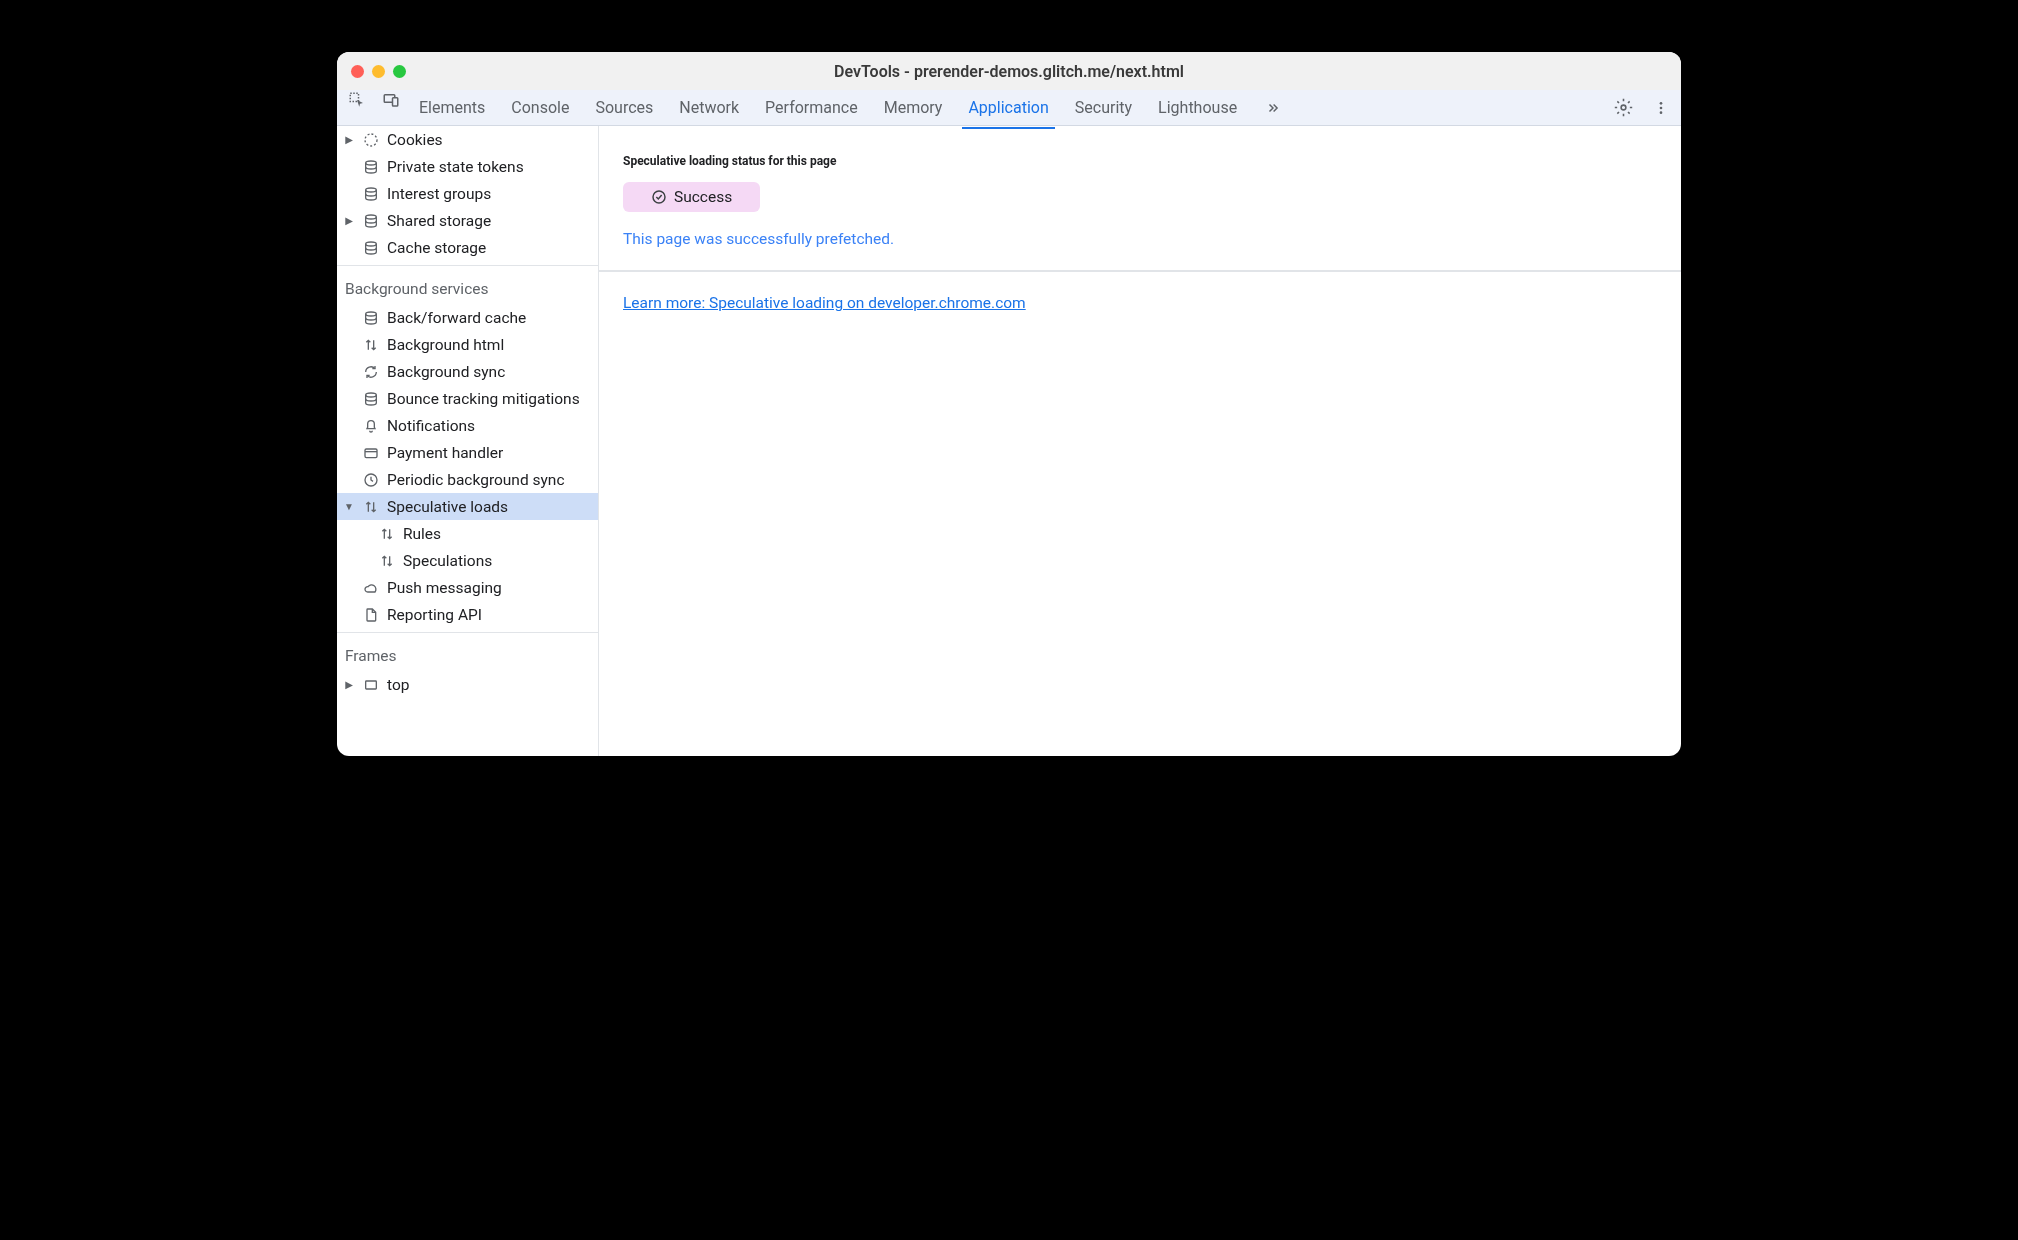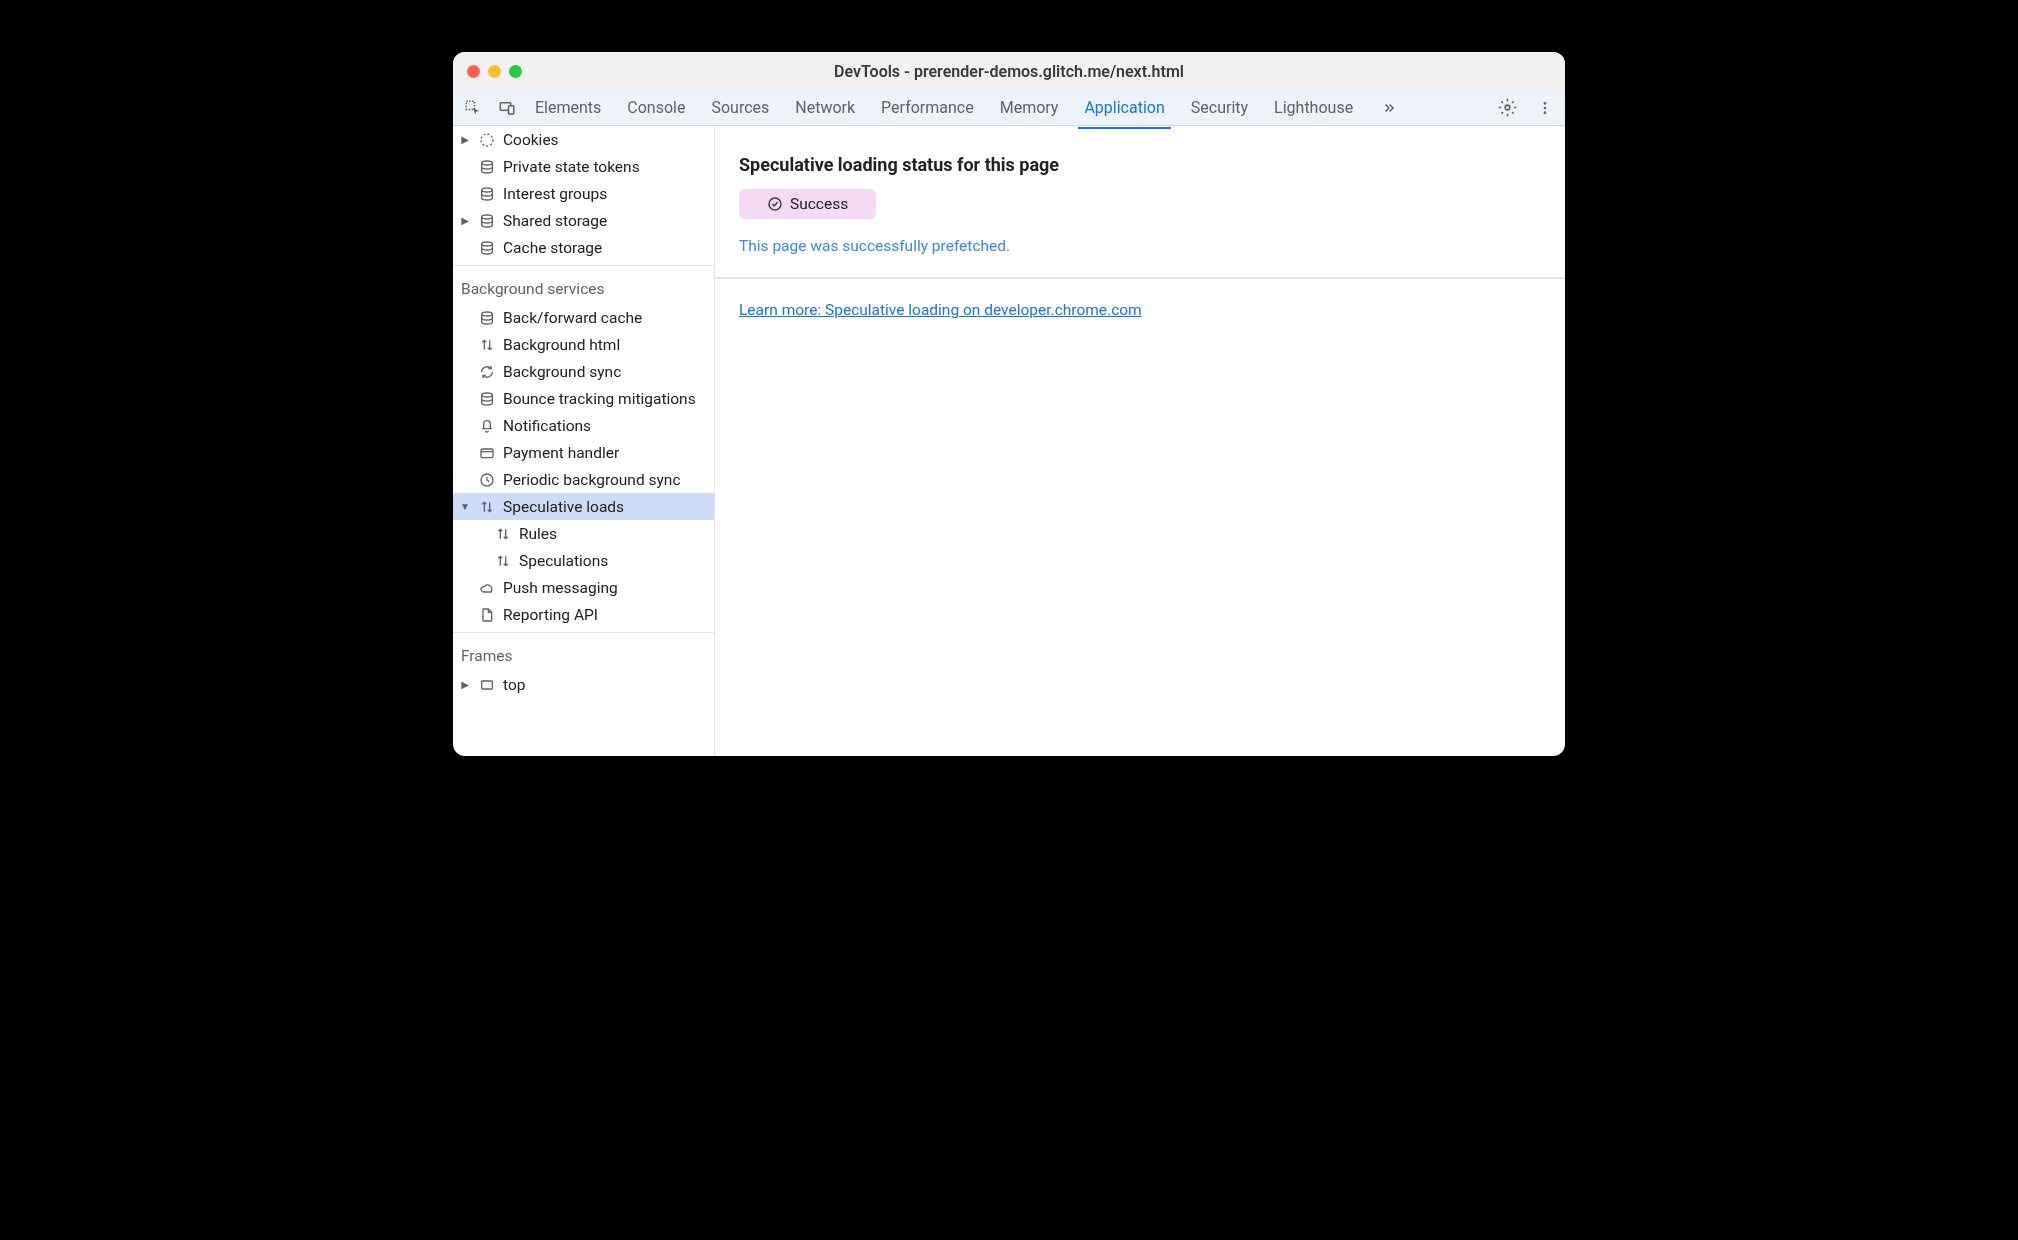--- a/index.html
+++ b/index.html
@@ -6,21 +6,21 @@
     body {
       background: #000;
       font-family: -apple-system, BlinkMacSystemFont, "Segoe UI", Roboto, sans-serif;
       display: flex;
       align-items: flex-start;
       justify-content: center;
       min-height: 100vh;
       padding-top: 52px;
     }
     .window {
-      width: 1112px;
+      width: 1344px;
       background: #fff;
       border-radius: 12px;
       overflow: hidden;
       box-shadow: 0 20px 60px rgba(0,0,0,0.5);
     }
     .titlebar {
       background: #f1f1f1;
       height: 38px;
       display: flex;
       align-items: center;
@@ -38,21 +38,20 @@
       text-align: center;
       font-size: 16px;
       font-weight: 600;
       color: #3a3a3a;
       pointer-events: none;
     }
     .tabbar {
       background: #eef2fa;
       height: 36px;
       display: flex;
-      align-items: center;
       padding: 0 10px;
       border-bottom: 1px solid #d3d9e3;
       gap: 0;
     }
     .tabbar-left-icons { display: flex; gap: 14px; padding-right: 18px; }
     .icon-btn { width: 20px; height: 20px; display:flex; align-items:center; justify-content:center; color:#5f6368; cursor:pointer; }
     .tabs { display: flex; gap: 26px; flex: 1; align-items:center; }
     .tab {
       font-size: 16px;
       color: #5f6368;
@@ -98,21 +97,21 @@
     .tree-item.indent-1 { padding-left: 22px; }
     .sidebar hr { border:none; border-top:1px solid #e1e4e8; margin: 4px 0; }
     .main {
       flex: 1;
       overflow-y: auto;
     }
     .main-section {
       padding: 28px 24px 22px 24px;
     }
     .main-section h2 {
-      font-size: 18px;
+      font-size: 12px;
       font-weight: 700;
       color: #202124;
       margin-bottom: 14px;
     }
     .status-pill {
       display: inline-flex;
       align-items: center;
       gap: 7px;
       background: #f5d9f5;
       padding: 6px 28px;

